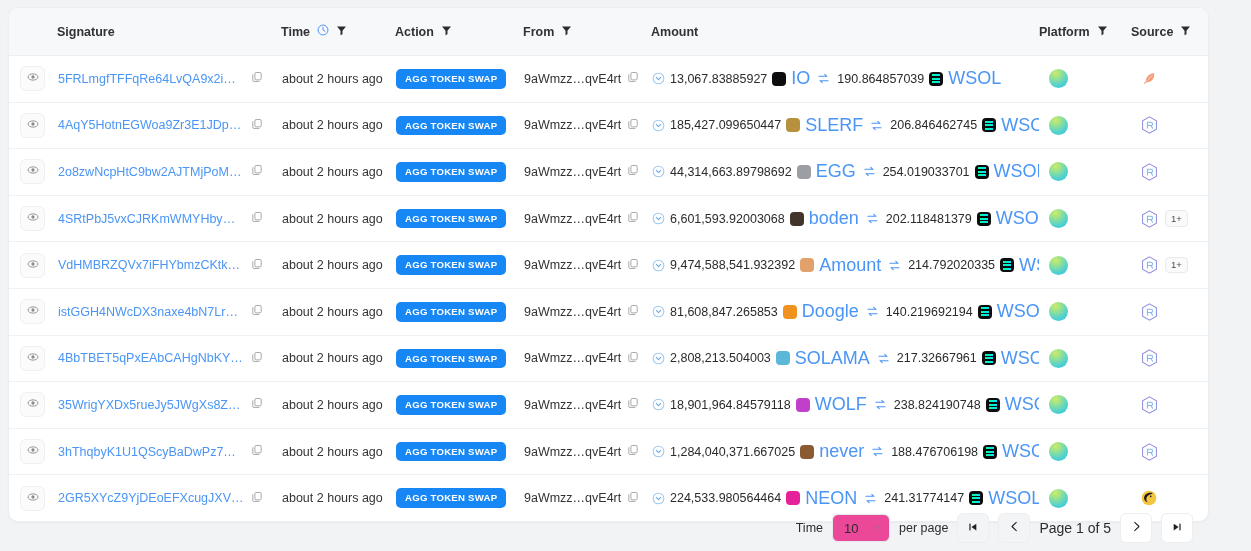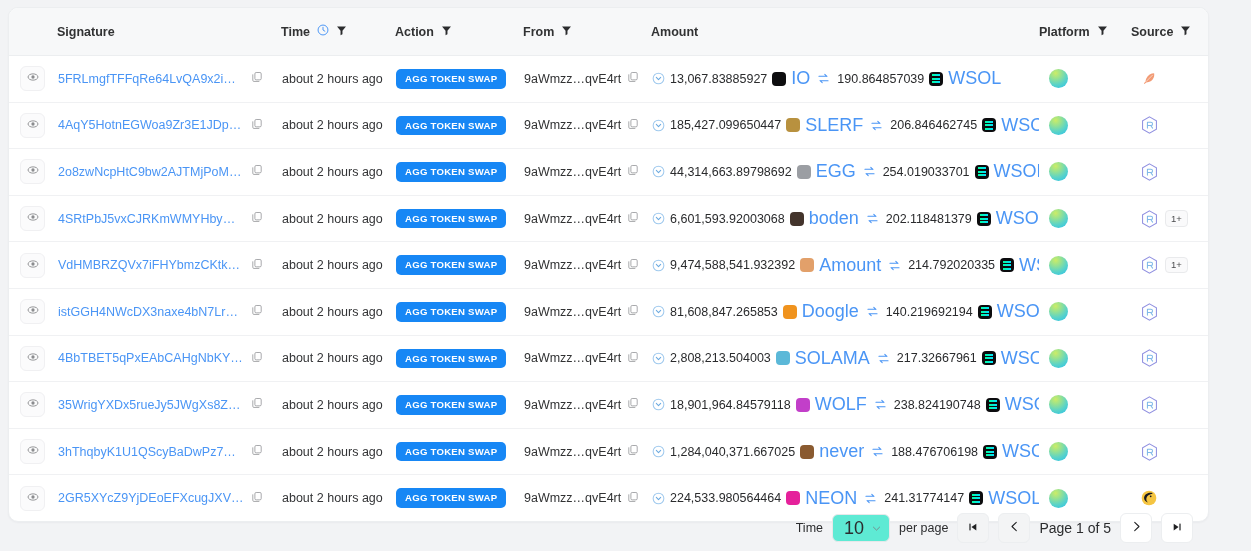--- a/index.html
+++ b/index.html
@@ -173,24 +173,24 @@
     padding-right: 14px;
     box-sizing: border-box;
     font-size: 12.5px;
     color: #2b2c2e;
   }
   .select-box {
     display: flex; align-items: center; justify-content: space-between;
     width: 58px; height: 28px;
     border: 1px solid #e7e8ea;
     border-radius: 6px;
-    background: #5eead4;
+    background: #ec4899;
     padding: 0 7px 0 11px;
     box-sizing: border-box;
-    font-size: 18px;
+    font-size: 13px;
     color: #2b2c2e;
     cursor: pointer;
   }
   .pg-btn {
     width: 30px; height: 28px;
     border: 1px solid #eceef0;
     border-radius: 6px;
     background: #fff;
     display: flex; align-items: center; justify-content: center;
     cursor: pointer;

